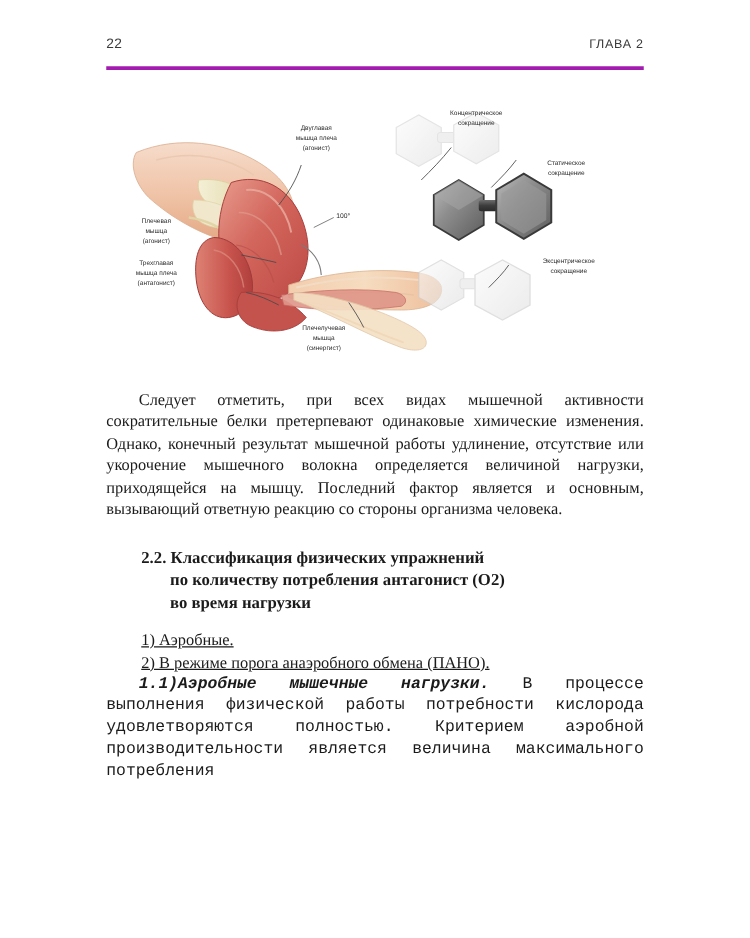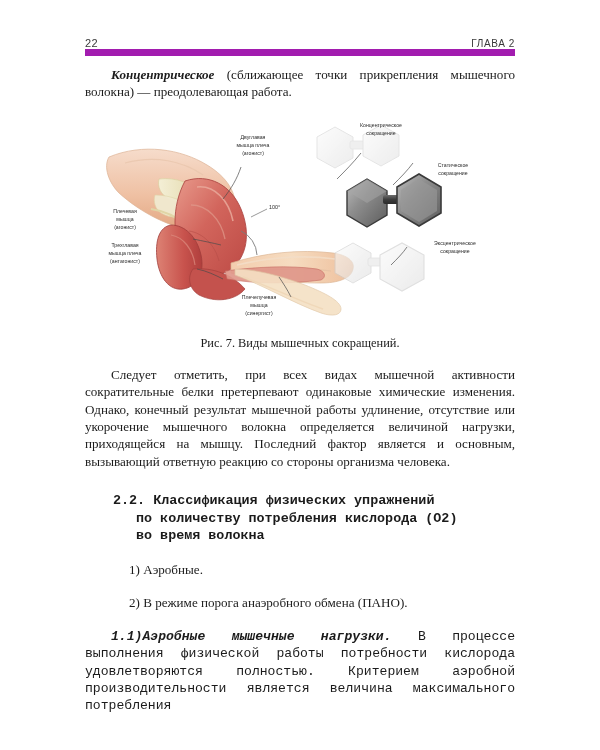--- a/index.html
+++ b/index.html
@@ -24,29 +24,29 @@
     background: #ffffff;
   }
 
   
   .running-head {
     position: absolute;
     left: 85px;
     top: 36px;
     width: 430px;
     height: 20px;
-    border-bottom: 7px solid #a21caf;
+    border-bottom: 3px solid #a21caf;
     display: flex;
     align-items: flex-end;
     justify-content: space-between;
     font-family: "Liberation Sans", sans-serif;
     font-size: 10.5px;
     letter-spacing: 0.3px;
     color: #3a3a3a;
-    padding-bottom: 0;
+    padding-bottom: 12px;
     box-sizing: border-box;
   }
   .running-head .folio { font-size: 11px; }
   .running-head .chap { font-size: 10px; letter-spacing: 0.6px; margin-left: 16px; }
 
   
   .content {
     position: absolute;
     left: 85px;
     top: 66px;
@@ -81,50 +81,48 @@
     line-height: 16px;
   }
 
   
   .section-heading {
     margin: 22px 0 0 0;
     font-size: 13.4px;
     font-weight: bold;
     line-height: 17.6px;
     padding-left: 28px;
-    font-family: Liberation Mono, monospace;
   }
   .section-heading .sh-line { display: block; }
   .section-heading .sh-line.indent { padding-left: 23px; }
 
   
   ol.plain-list {
     list-style: none;
     margin: 13px 0 0 0;
     padding: 0 0 0 28px;
     font-size: 13.1px;
     line-height: 17.4px;
   }
-  ol.plain-list li { margin: 16px; }
+  ol.plain-list li { margin: 0; text-decoration: underline; }
 
   .tail-para { margin-top: 2px; font-family: Liberation Mono, monospace; }
 </style>
 </head>
 <body>
 
 <div class="page">
 
   <div class="running-head">
     <span class="folio">22</span>
     <span class="chap">ГЛАВА 2</span>
   </div>
 
   <div class="content">
 
-    <p class="body"><span class="lead-italic">Концентрическое</span><span> (сближающее точки прикрепления мышечного волокна) — преодолевающая работа.</span></p>
 
     <div class="figure">
       <svg width="430" height="218" viewBox="0 0 430 218">
         <defs>
           <linearGradient id="gMuscleA" x1="0" y1="0" x2="1" y2="1">
             <stop offset="0%" stop-color="#e89a8c"></stop>
             <stop offset="45%" stop-color="#d2655c"></stop>
             <stop offset="100%" stop-color="#bd4a45"></stop>
           </linearGradient>
           <linearGradient id="gMuscleB" x1="0" y1="0" x2="1" y2="0">
@@ -286,28 +284,27 @@
 
           <g>
             <text x="370" y="132">Эксцентрическое</text>
             <text x="370" y="140">сокращение</text>
           </g>
 
         </g>
       </svg>
     </div>
 
-    <div class="fig-caption">Рис. 7. Виды мышечных сокращений.</div>
 
     <p class="body" style="margin-top:15px;">Следует отметить, при всех видах мышечной активности сократительные белки претерпевают одинаковые химические изменения. Однако, конечный результат мышечной работы удлинение, отсутствие или укорочение мышечного волокна определяется величиной нагрузки, приходящейся на мышцу. Последний фактор является и основным, вызывающий ответную реакцию со стороны организма человека.</p>
 
     <h2 class="section-heading">
       <span class="sh-line">2.2. Классификация физических упражнений</span>
-      <span class="sh-line indent">по количеству потребления кислорода (О2)</span>
-      <span class="sh-line indent">во время волокна</span>
+      <span class="sh-line indent">по количеству потребления антагонист (О2)</span>
+      <span class="sh-line indent">во время нагрузки</span>
     </h2>
 
     <ol class="plain-list">
       <li>1) Аэробные.</li>
       <li>2) В режиме порога анаэробного обмена (ПАНО).</li>
     </ol>
 
     <p class="body tail-para"><span class="lead-italic">1.1)Аэробные мышечные нагрузки.</span><span> В процессе выполнения физической работы потребности кислорода удовлетворяются полностью. Критерием аэробной производительности является величина максимального потребления</span></p>
 
   </div>

